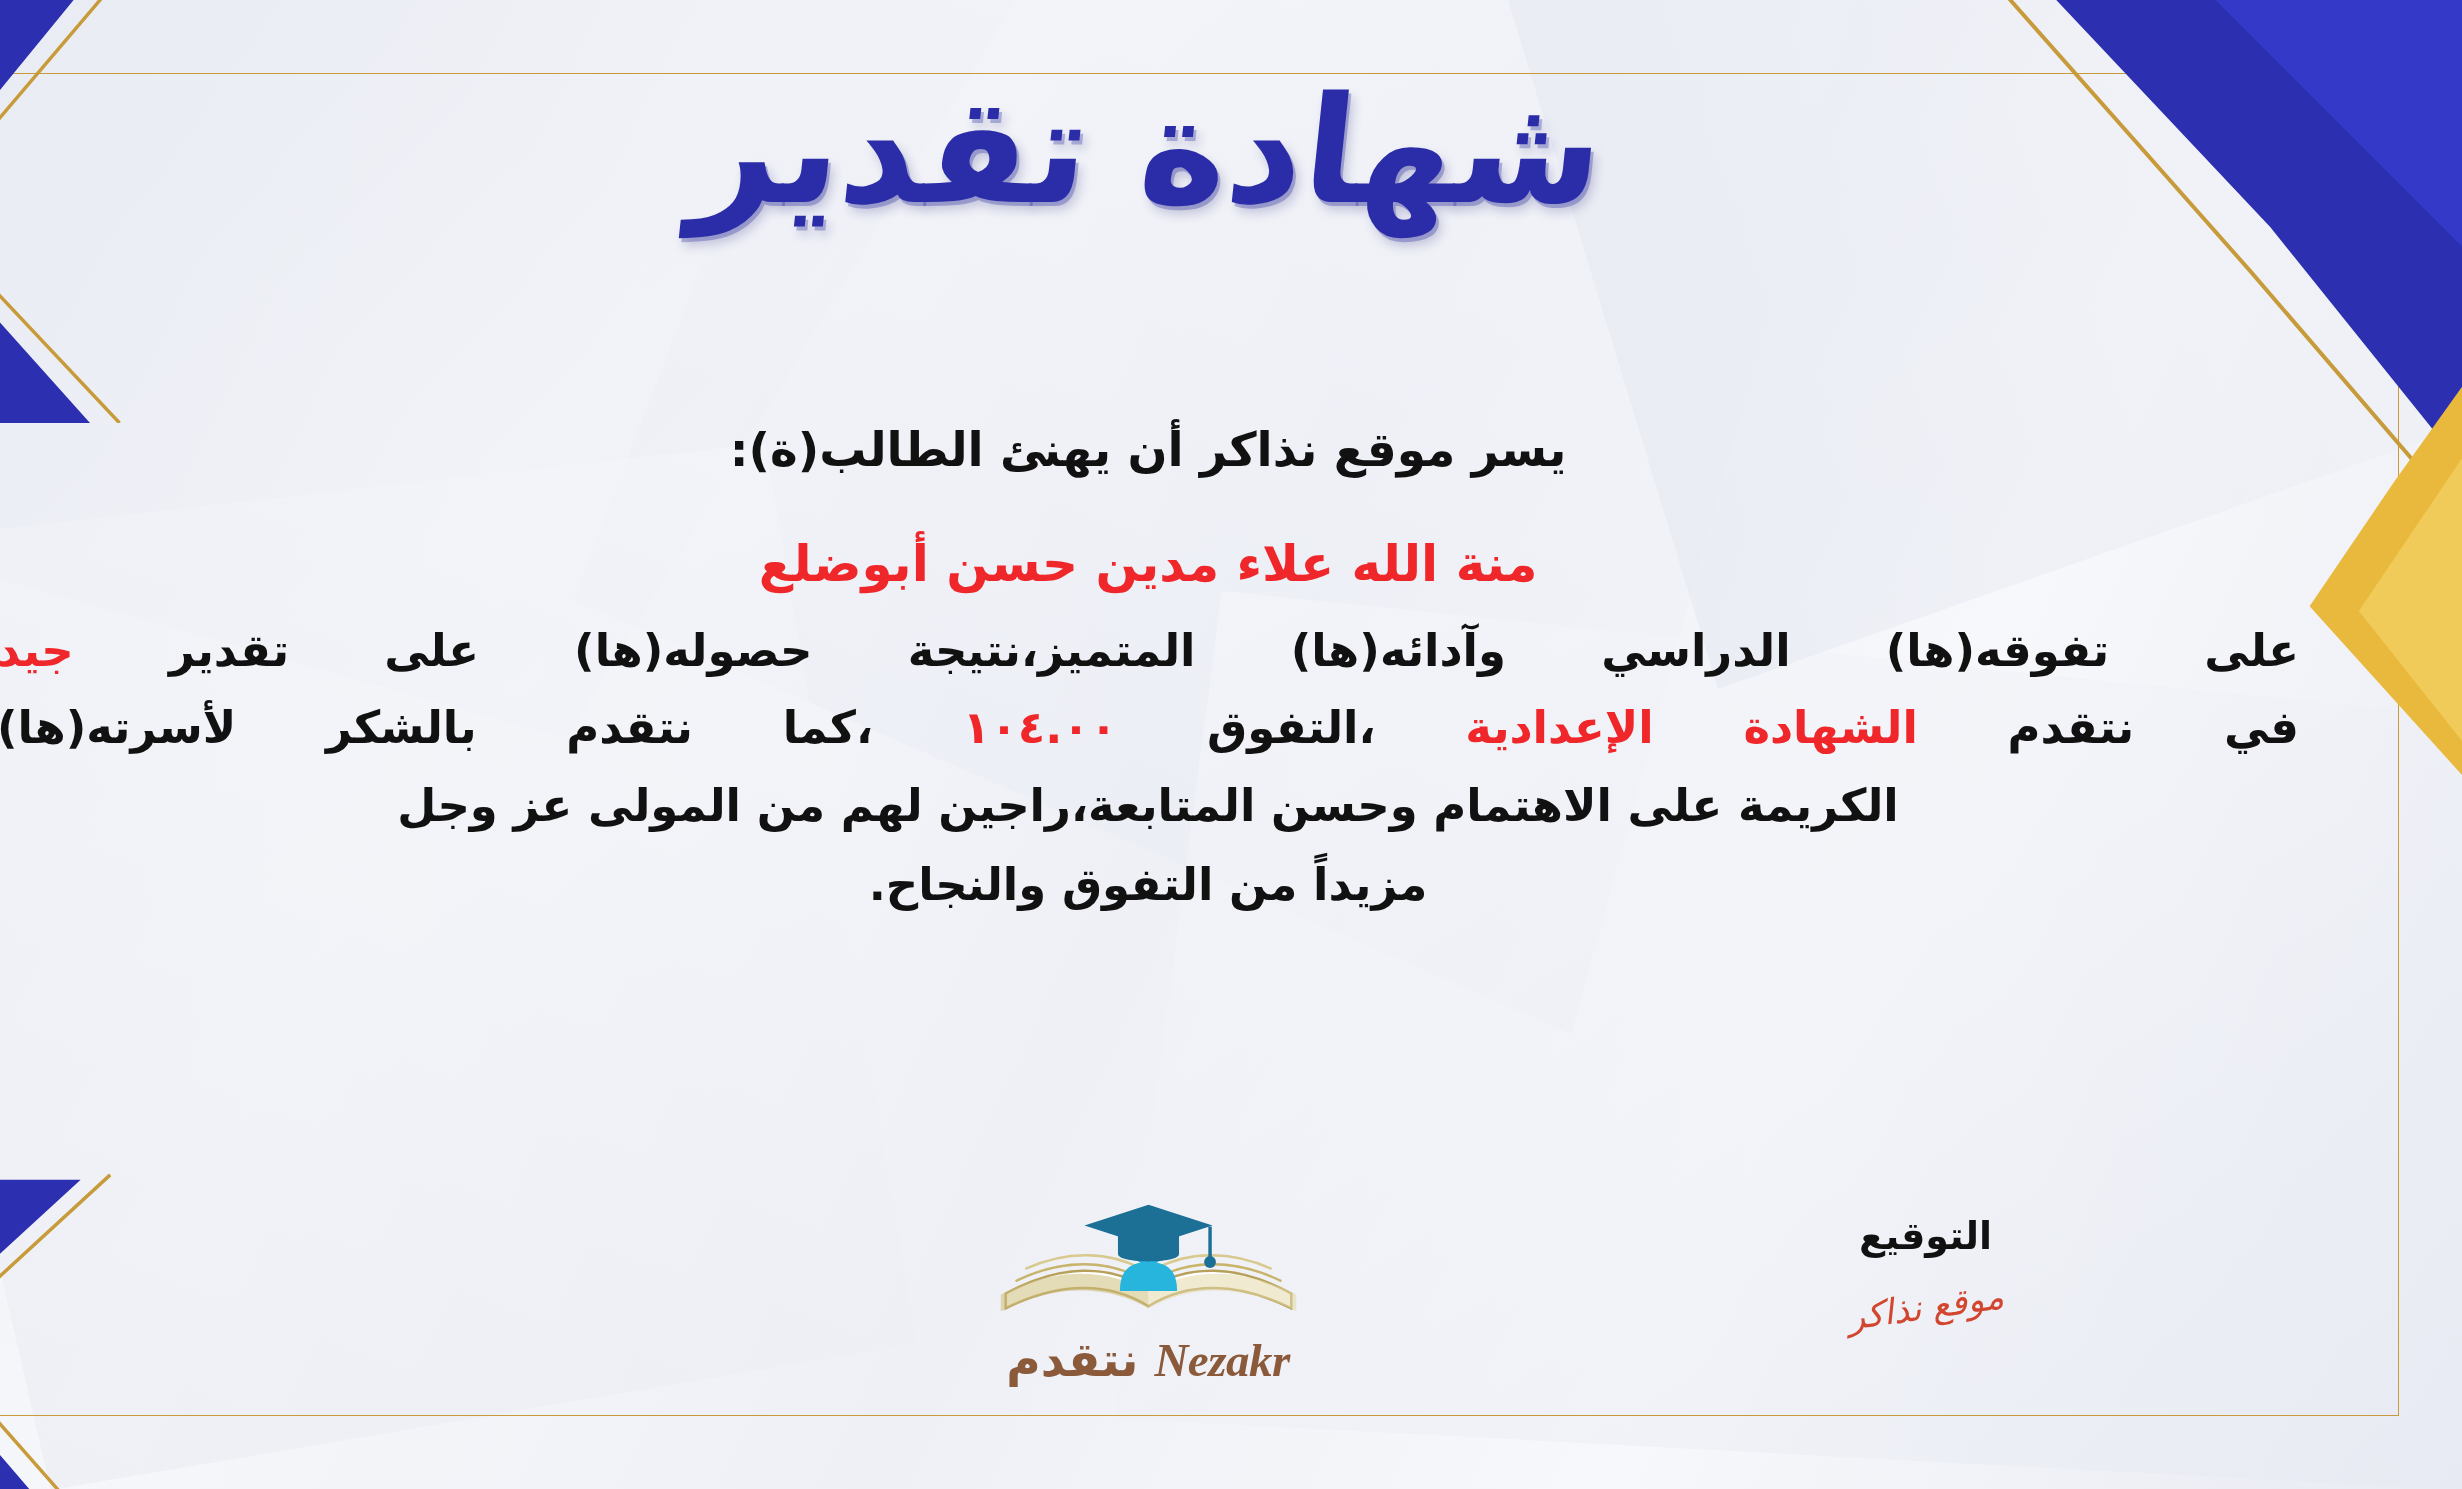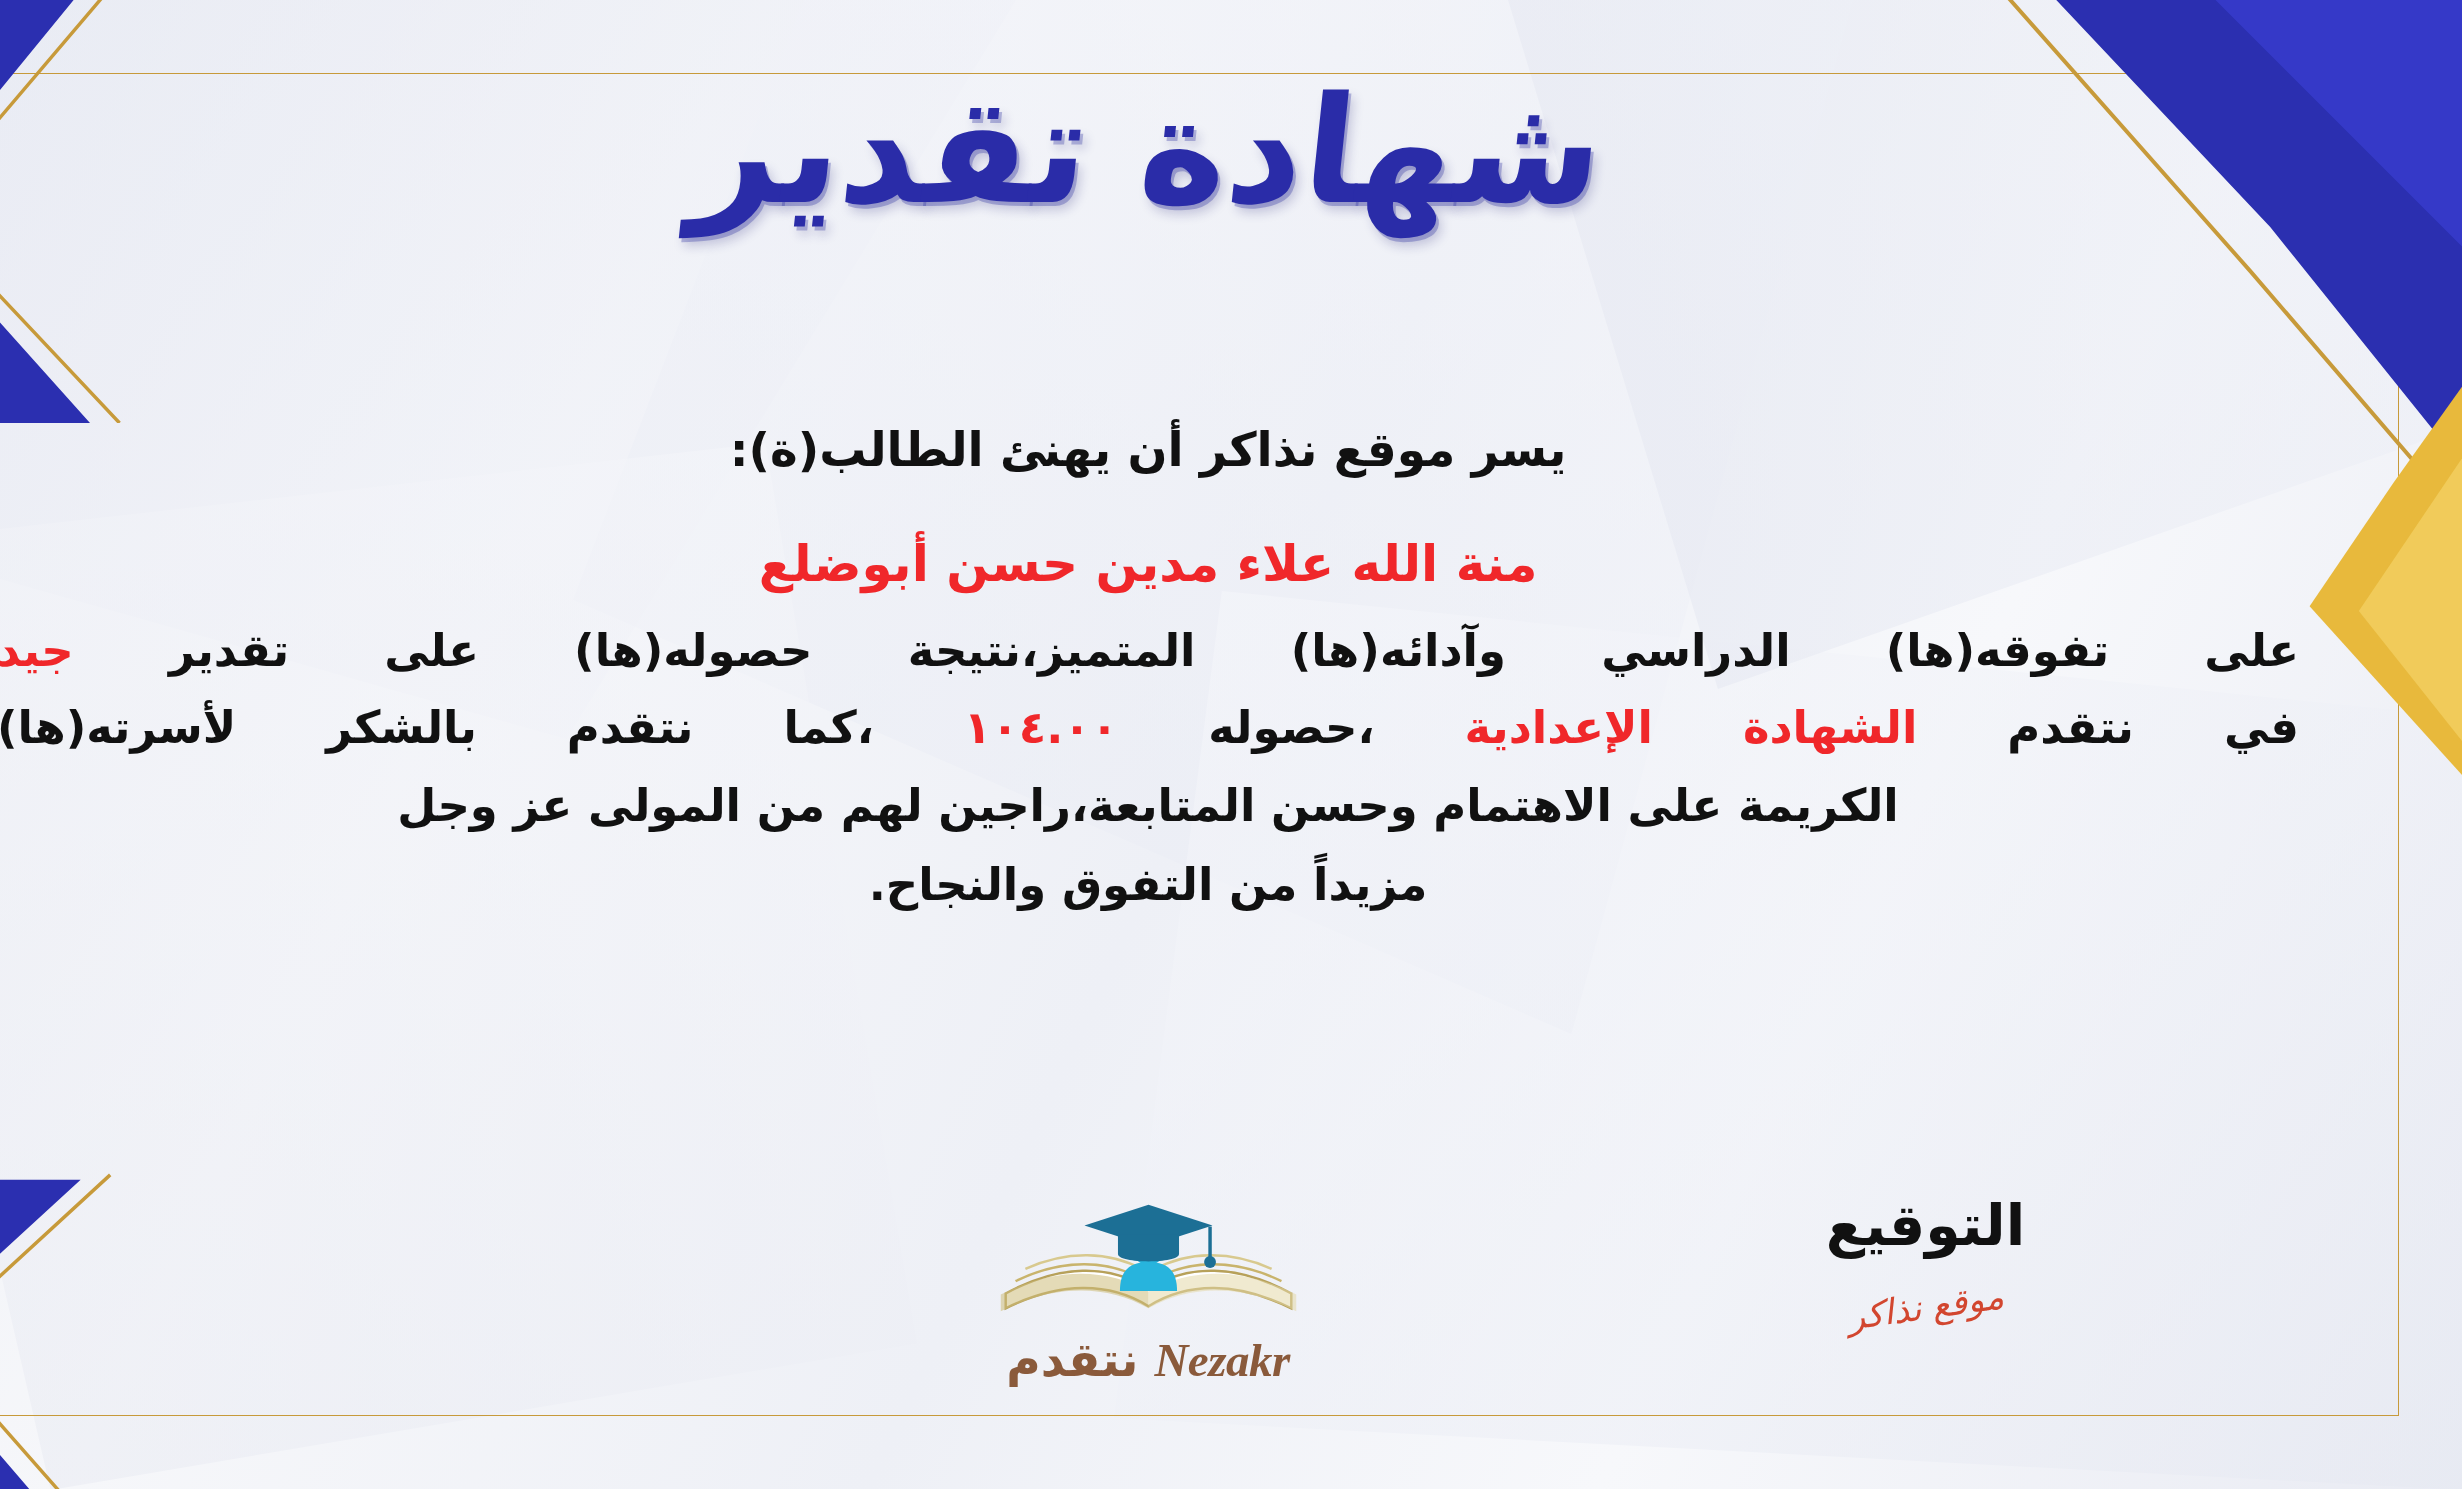--- a/index.html
+++ b/index.html
@@ -137,21 +137,21 @@
 
   
   .signature-block {
     position: absolute;
     right: 384px;
     bottom: 163px;
     text-align: center;
     width: 305px;
   }
   .signature-label {
-    font-size: 57px;
+    font-size: 38px;
     font-weight: 600;
     color: #111;
     margin-bottom: 28.6px;
   }
   .signature-scribble {
     font-family: "DejaVu Serif", "Liberation Serif", serif;
     font-size: 35px;
     color: #d2462f;
     font-style: italic;
     transform: rotate(-8deg);
@@ -230,21 +230,21 @@
     <p class="student-name">منة الله علاء مدين حسن أبوضلع</p>
 
     <p class="justify-line">
       <span>على تفوقه(ها) الدراسي وآدائه(ها) المتميز،نتيجة حصوله(ها) على تقدير</span>
       <span class="hl">جيد</span>
     </p>
 
     <p class="justify-line">
       <span>في نتقدم</span>
       <span class="hl">الشهادة الإعدادية</span>
-      <span>،حصوله</span>
+      <span>،التفوق</span>
       <span class="hl">١٠٤.٠٠</span>
       <span>،كما نتقدم بالشكر لأسرته(ها)</span>
     </p>
 
     <p class="para-tail">الكريمة على الاهتمام وحسن المتابعة،راجين لهم من المولى عز وجل</p>
     <p class="para-tail">مزيداً من التفوق والنجاح.</p>
   </div>
 
   <div class="signature-block">
     <div class="signature-label">التوقيع</div>

